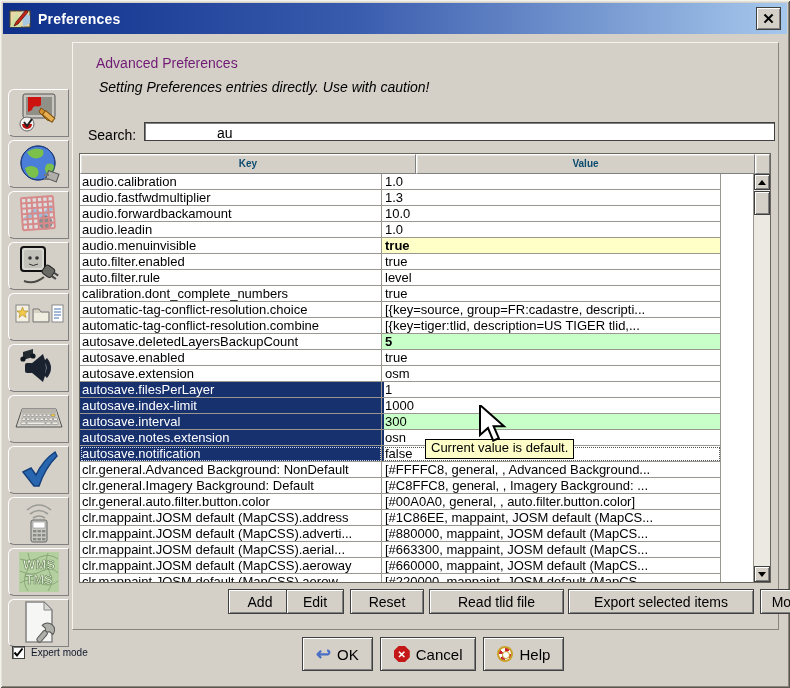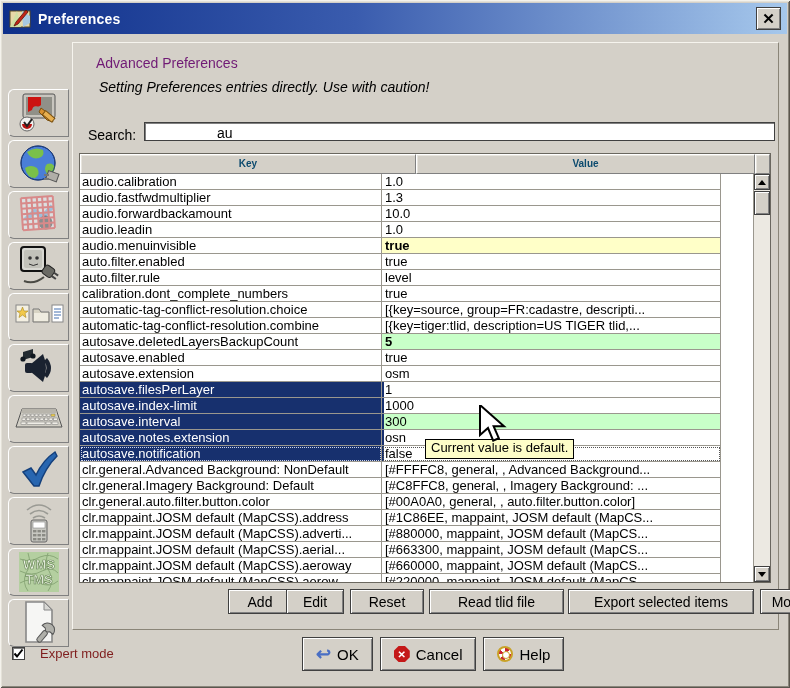--- a/index.html
+++ b/index.html
@@ -67,21 +67,21 @@
     font-family:"Liberation Sans",sans-serif;font-size:14px;color:#000;box-sizing:border-box;
     display:flex;align-items:center;justify-content:center;cursor:default;}
   .actions .btn{position:absolute;height:25px;top:0;}
   .actions{position:absolute;left:0;top:546px;width:707px;height:26px;}
   .b-add{left:155px;width:64px;} .b-edit{left:213px;width:58px;} .b-reset{left:277px;width:74px;}
   .b-readfile{left:356px;width:135px;} .b-export{left:495px;width:186px;} .b-more{left:687px;width:67px;}
   
   .footer-check{position:absolute;left:12px;top:646px;display:flex;align-items:center;}
   .checkbox{width:13px;height:13px;background:#fff;border:1px solid #404040;
     box-shadow:inset 1px 1px 0 #808080;display:flex;align-items:center;justify-content:center;box-sizing:border-box;}
-  .check-label{font-size:13px;margin-left:15px;color:#7f1d1d;}
+  .check-label{font-size:10px;margin-left:6px;color:#0f172a;}
   .footer-btns{position:absolute;left:302px;top:637px;display:flex;gap:7px;}
   .footer-btns .btn{height:34px;padding:0 13px;gap:6px;font-size:15px;}
   .ico-ok{color:#4a6fc4;font-size:18px;font-weight:bold;line-height:16px;}
   .ico-cancel{width:16px;height:16px;background:#c41818;
     clip-path:polygon(30% 0,70% 0,100% 30%,100% 70%,70% 100%,30% 100%,0 70%,0 30%);
     display:flex;align-items:center;justify-content:center;color:#fff;font-size:10px;font-weight:bold;}
   .ico-help{width:16px;height:16px;border-radius:50%;border:2px solid #c9a227;box-sizing:border-box;
     background:conic-gradient(#c23 0 45deg,#fff 45deg 90deg,#c23 90deg 135deg,#fff 135deg 180deg,#c23 180deg 225deg,#fff 225deg 270deg,#c23 270deg 315deg,#fff 315deg 360deg);
     position:relative;}
   .ico-help::after{content:"";position:absolute;left:3px;top:3px;width:6px;height:6px;border-radius:50%;background:#fff;border:1px solid #c9a227;}

